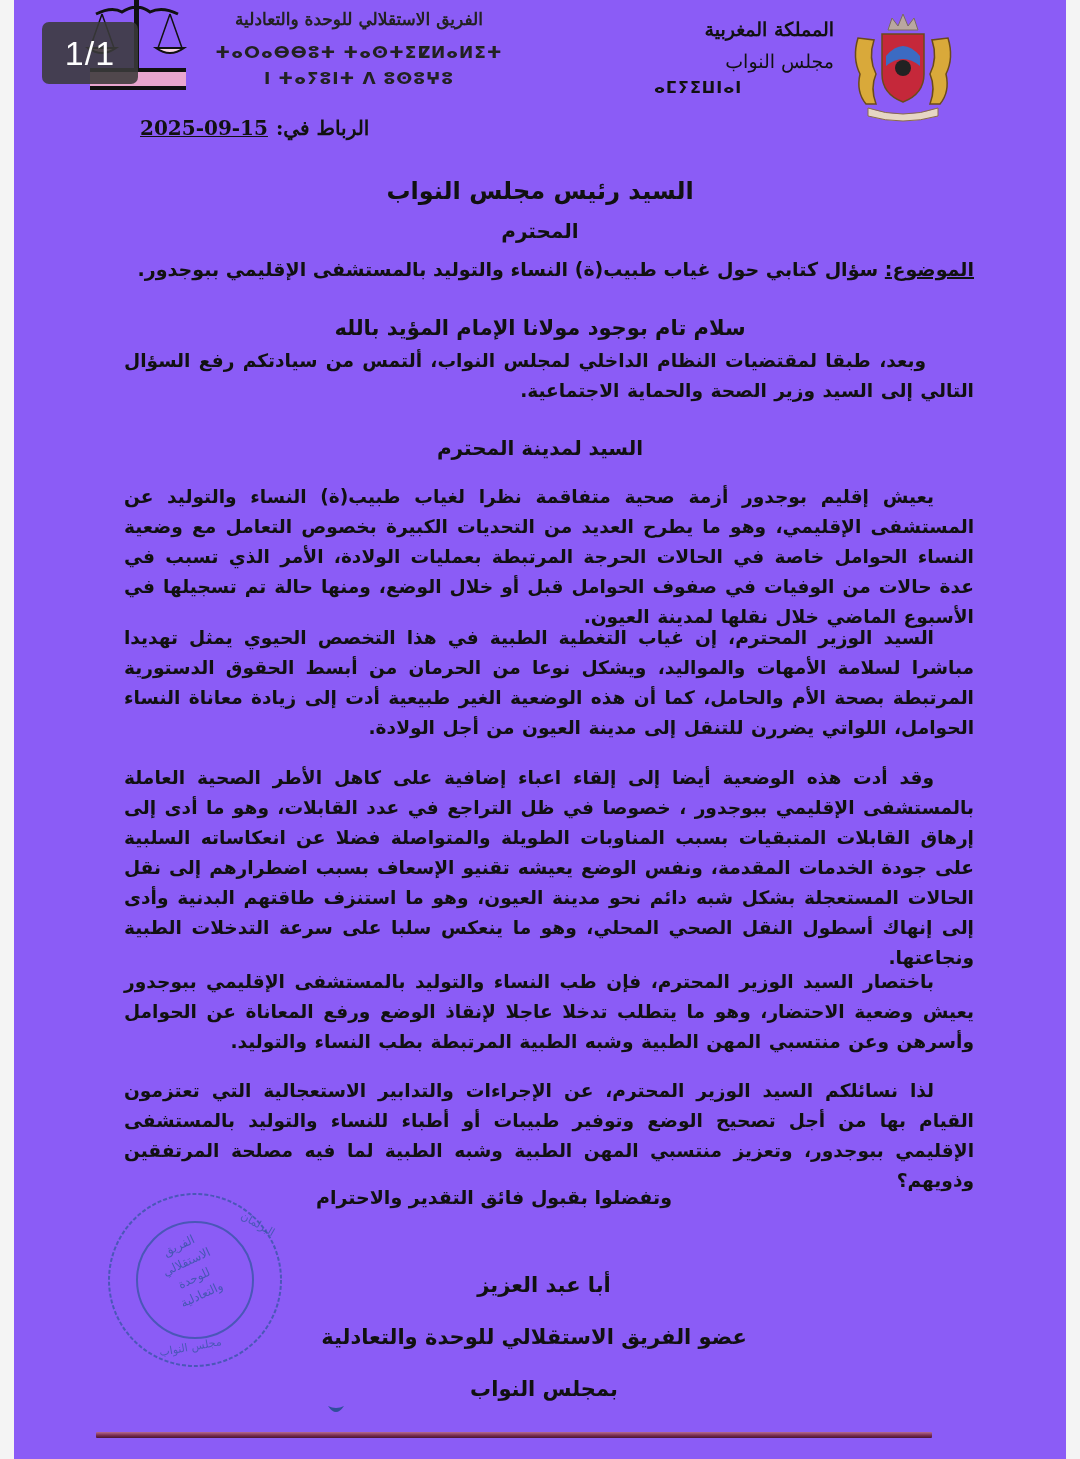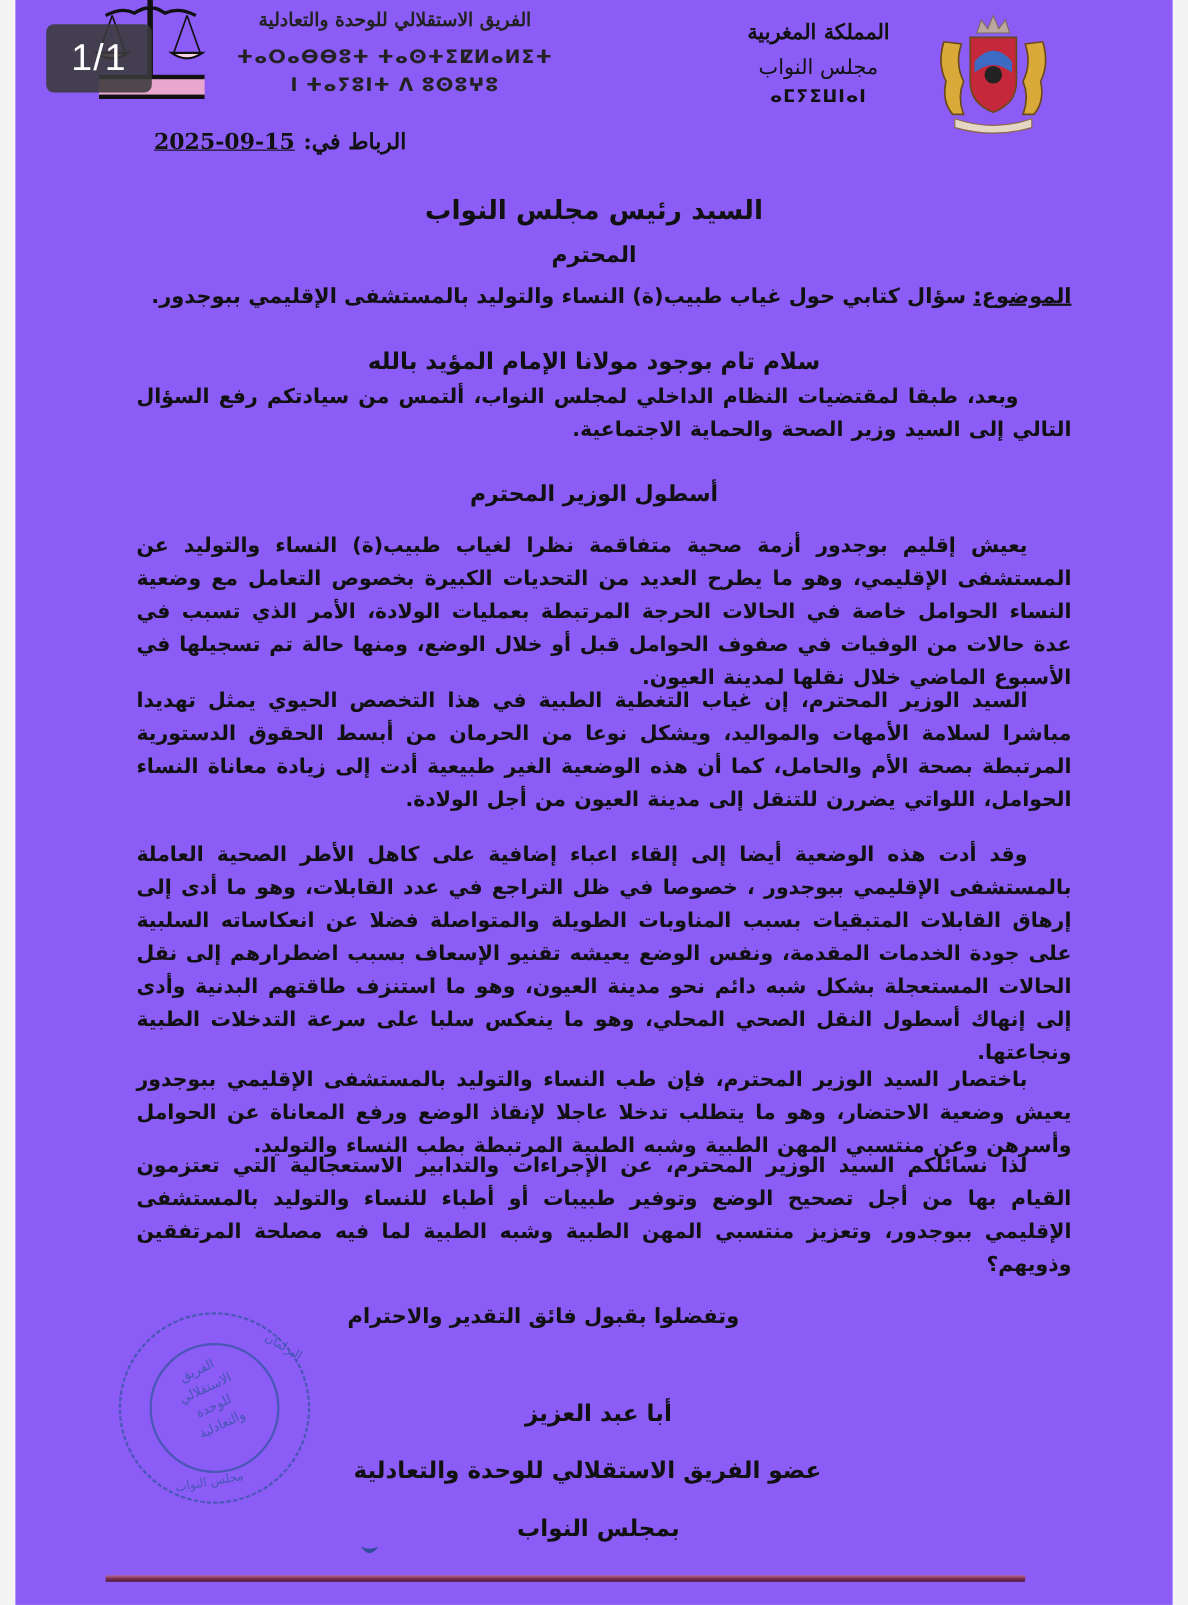--- a/index.html
+++ b/index.html
@@ -34,21 +34,21 @@
     line-height: 24px; letter-spacing: 1px; margin-top: 8px;
   }
   .date-line {
     position: absolute; left: 126px; top: 116px; direction: rtl;
     font-family: "DejaVu Serif", serif; font-size: 20px; font-weight: bold; color: #111;
     display: flex; gap: 8px; align-items: baseline;
   }
   .date-line .date-value { direction: ltr; text-decoration: underline; text-decoration-thickness: 1px; }
 
   .kingdom-header {
-    position: absolute; left: 640px; top: 14px; width: 180px; text-align: center; direction: rtl;
+    position: absolute; left: 640px; top: 14px; width: 180px; direction: rtl;
   }
   .kingdom-name { font-family: "DejaVu Serif", serif; font-size: 19px; font-weight: bold; line-height: 30px; color: #111; }
   .council-name { font-family: "DejaVu Serif", serif; font-size: 19px; line-height: 34px; color: #111; }
   .council-tf { font-family: "DejaVu Sans", sans-serif; font-size: 16px; font-weight: bold; letter-spacing: 1px; direction: ltr; color: #111; }
   .coat-of-arms { position: absolute; left: 834px; top: 8px; width: 110px; height: 118px; }
   .center-heading {
     position: absolute; left: 0; width: 1052px; text-align: center; direction: rtl;
     font-family: "DejaVu Sans", sans-serif; font-weight: bold; color: #111;
   }
   .addressee { top: 172px; font-size: 24px; line-height: 38px; }
@@ -65,21 +65,21 @@
     position: absolute; left: 110px; width: 850px; direction: rtl; text-align: justify;
     text-align-last: right;
     font-family: "DejaVu Sans", sans-serif; font-size: 18.6px; font-weight: bold; line-height: 30px;
     color: #111; text-indent: 40px; word-spacing: 1px;
   }
   .p-intro { top: 346px; text-indent: 48px; }
   .p1 { top: 482px; }
   .p2 { top: 623px; }
   .p3 { top: 763px; }
   .p4 { top: 967px; }
-  .p5 { top: 1045px; }
+  .p5 { top: 1076px; }
   .closing-wrap { position: absolute; left: 300px; top: 1182px; width: 360px; text-align: center; direction: rtl;
     font-family: "DejaVu Sans", sans-serif; font-weight: bold; font-size: 19px; line-height: 30px; }
   .sig-block { position: absolute; left: 300px; width: 440px; text-align: center; direction: rtl;
     font-family: "DejaVu Sans", sans-serif; font-weight: bold; font-size: 21px; line-height: 30px; color: #111; }
   .sig-name { top: 1270px; left: 390px; width: 280px; }
   .sig-role { top: 1322px; }
   .sig-council { top: 1374px; left: 390px; width: 280px; }
 
   .seal { position: absolute; left: 86px; top: 1188px; width: 190px; height: 184px; }
   .small-mark { position: absolute; left: 312px; top: 1404px; width: 20px; height: 12px; }
@@ -140,21 +140,21 @@
   <div class="center-heading addressee-honor">المحترم</div>
 
   <div class="subject">
     <span class="subject-label">الموضوع:</span><span> سؤال كتابي حول غياب طبيب(ة) النساء والتوليد بالمستشفى الإقليمي ببوجدور.</span>
   </div>
 
   <div class="center-heading greeting">سلام تام بوجود مولانا الإمام المؤيد بالله</div>
 
   <div class="para p-intro">وبعد، طبقا لمقتضيات النظام الداخلي لمجلس النواب، ألتمس من سيادتكم رفع السؤال التالي إلى السيد وزير الصحة والحماية الاجتماعية.</div>
 
-  <div class="center-heading minister-heading">أسطول الوزير المحترم</div>
+  <div class="center-heading minister-heading">السيد لمدينة المحترم</div>
 
   <div class="para p1">يعيش إقليم بوجدور أزمة صحية متفاقمة نظرا لغياب طبيب(ة) النساء والتوليد عن المستشفى الإقليمي، وهو ما يطرح العديد من التحديات الكبيرة بخصوص التعامل مع وضعية النساء الحوامل خاصة في الحالات الحرجة المرتبطة بعمليات الولادة، الأمر الذي تسبب في عدة حالات من الوفيات في صفوف الحوامل قبل أو خلال الوضع، ومنها حالة تم تسجيلها في الأسبوع الماضي خلال نقلها لمدينة العيون.</div>
   <div class="para p2">السيد الوزير المحترم، إن غياب التغطية الطبية في هذا التخصص الحيوي يمثل تهديدا مباشرا لسلامة الأمهات والمواليد، ويشكل نوعا من الحرمان من أبسط الحقوق الدستورية المرتبطة بصحة الأم والحامل، كما أن هذه الوضعية الغير طبيعية أدت إلى زيادة معاناة النساء الحوامل، اللواتي يضررن للتنقل إلى مدينة العيون من أجل الولادة.</div>
   <div class="para p3">وقد أدت هذه الوضعية أيضا إلى إلقاء اعباء إضافية على كاهل الأطر الصحية العاملة بالمستشفى الإقليمي ببوجدور ، خصوصا في ظل التراجع في عدد القابلات، وهو ما أدى إلى إرهاق القابلات المتبقيات بسبب المناوبات الطويلة والمتواصلة فضلا عن انعكاساته السلبية على جودة الخدمات المقدمة، ونفس الوضع يعيشه تقنيو الإسعاف بسبب اضطرارهم إلى نقل الحالات المستعجلة بشكل شبه دائم نحو مدينة العيون، وهو ما استنزف طاقتهم البدنية وأدى إلى إنهاك أسطول النقل الصحي المحلي، وهو ما ينعكس سلبا على سرعة التدخلات الطبية ونجاعتها.</div>
   <div class="para p4">باختصار السيد الوزير المحترم، فإن طب النساء والتوليد بالمستشفى الإقليمي ببوجدور يعيش وضعية الاحتضار، وهو ما يتطلب تدخلا عاجلا لإنقاذ الوضع ورفع المعاناة عن الحوامل وأسرهن وعن منتسبي المهن الطبية وشبه الطبية المرتبطة بطب النساء والتوليد.</div>
   <div class="para p5">لذا نسائلكم السيد الوزير المحترم، عن الإجراءات والتدابير الاستعجالية التي تعتزمون القيام بها من أجل تصحيح الوضع وتوفير طبيبات أو أطباء للنساء والتوليد بالمستشفى الإقليمي ببوجدور، وتعزيز منتسبي المهن الطبية وشبه الطبية لما فيه مصلحة المرتفقين وذويهم؟</div>
 
   <div class="closing-wrap">وتفضلوا بقبول فائق التقدير والاحترام</div>
 
   <svg class="seal" viewBox="0 0 190 184">

